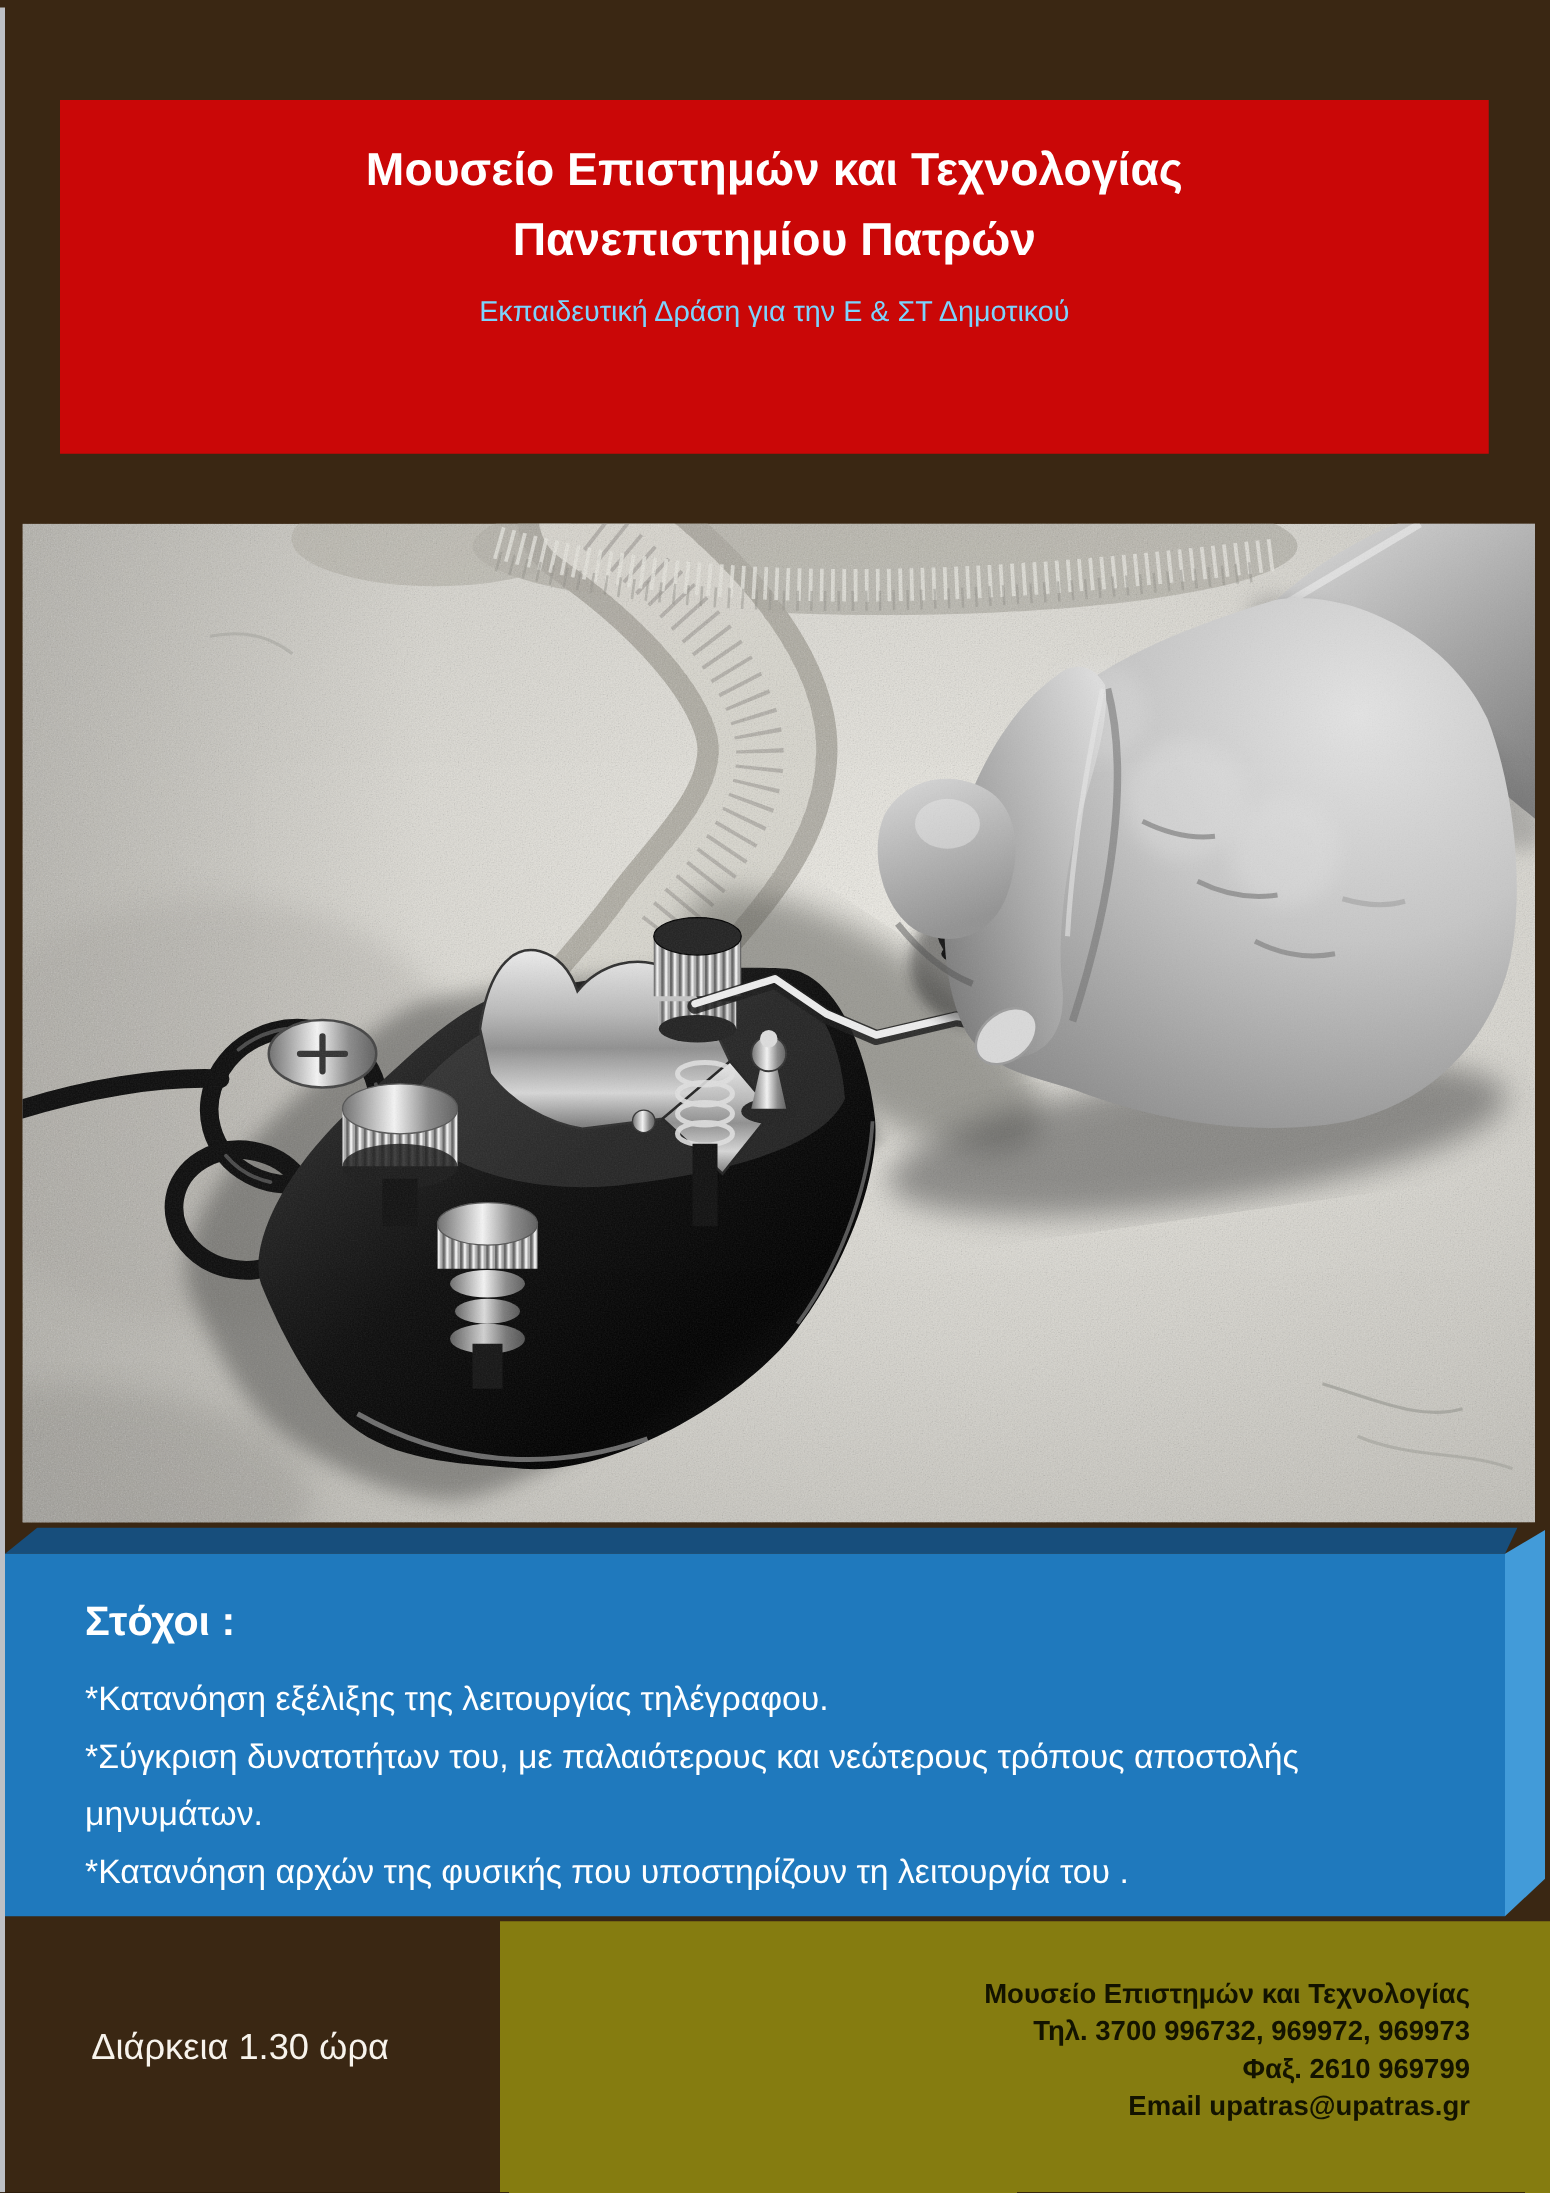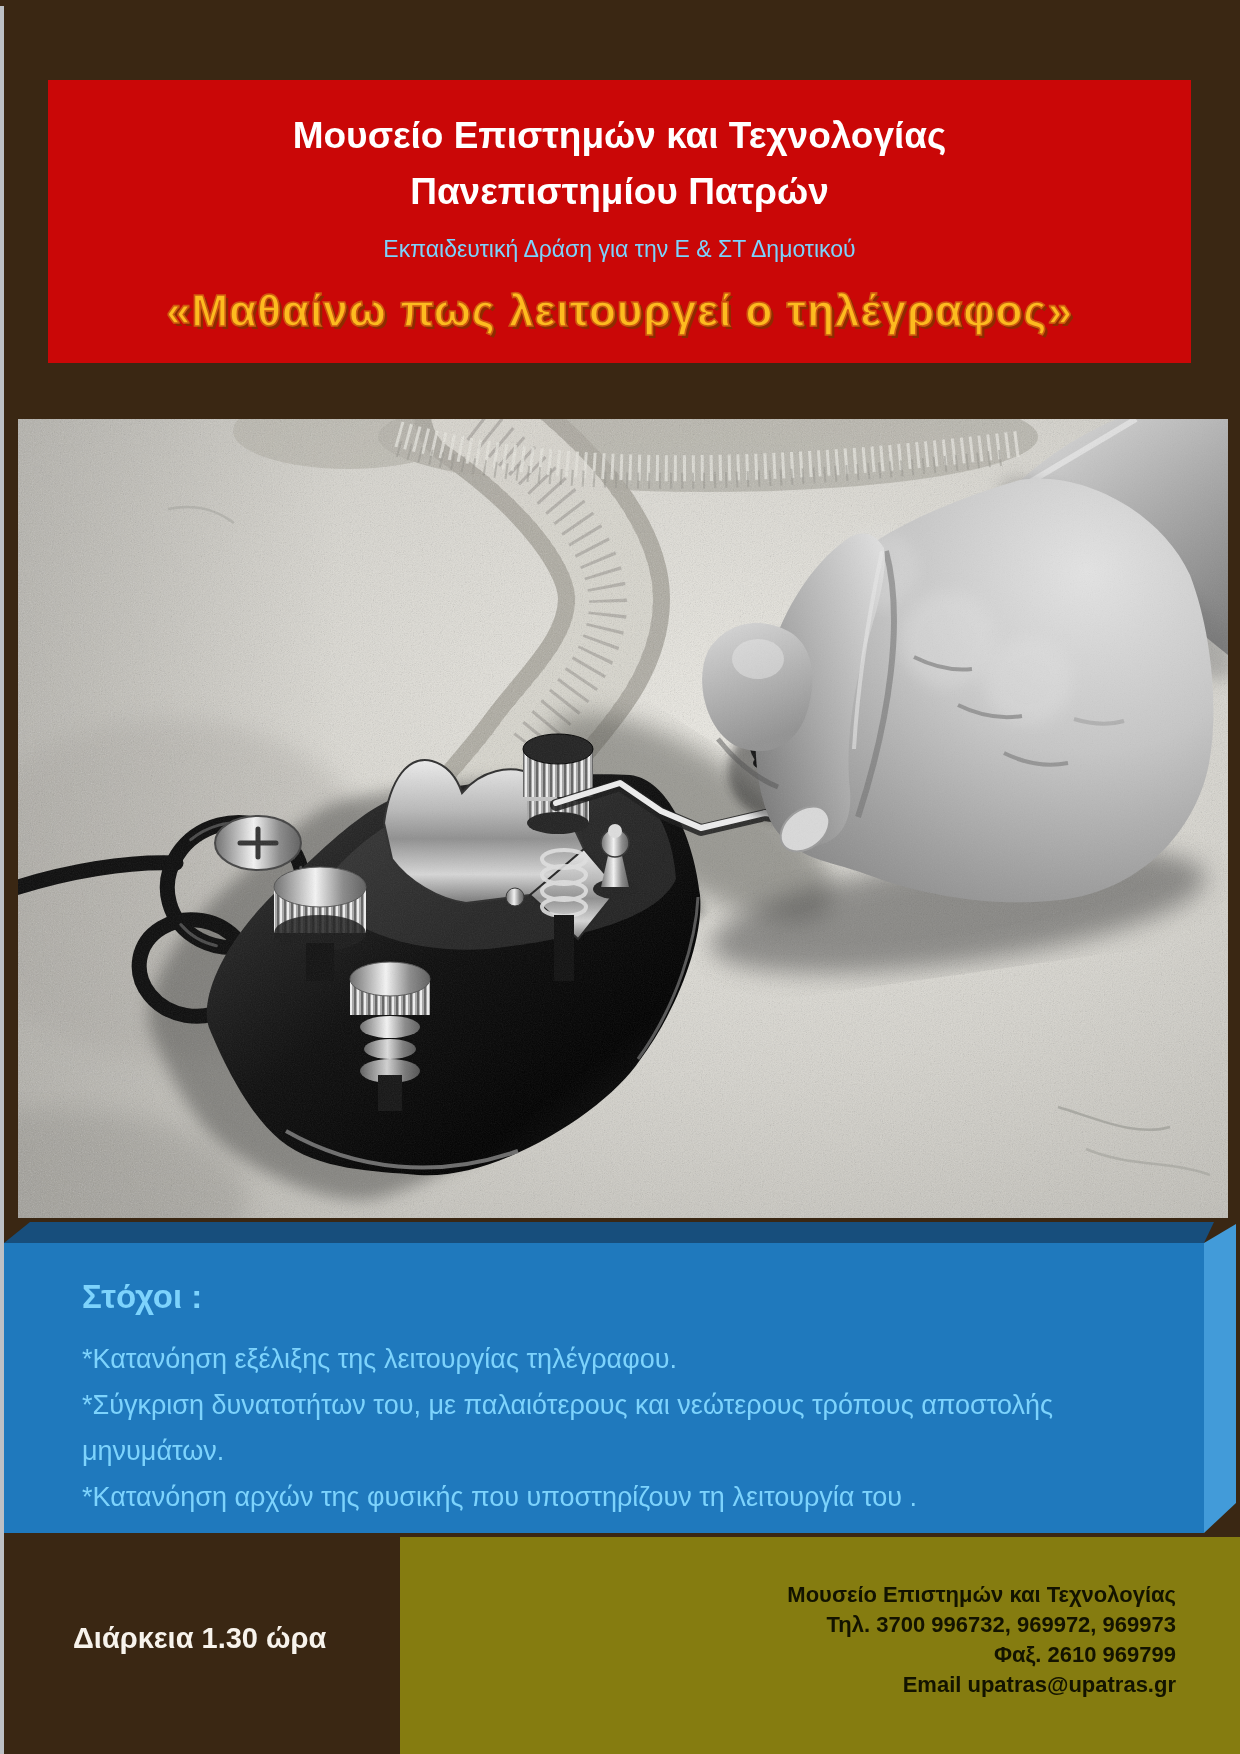--- a/index.html
+++ b/index.html
@@ -12,41 +12,40 @@
   .hdr-wrap{padding-top:28px;}
   .hdr-sub{color:#7dd3fc;font-size:23px;line-height:30px;margin-top:14px;font-weight:normal;}
   .hdr-headline{margin-top:22px;font-size:44px;font-weight:bold;letter-spacing:1px;color:#fdbb1f;
     -webkit-text-stroke:1.6px #cf5a10;
     text-shadow:3px 3px 0 #8d2b00, 1px 1px 0 #b84a05;}
   
   .photo{position:absolute;left:18px;top:419px;width:1210px;height:799px;}
   .photo svg{display:block;width:100%;height:100%;}
   
   .blue-slab{position:absolute;left:0;top:1222px;width:1240px;height:318px;}
-  .objectives{position:absolute;left:82px;top:1278px;width:1050px;color:#7dd3fc;}
+  .objectives{position:absolute;left:68px;top:1278px;width:1050px;color:#ffffff;}
   .obj-heading{font-size:33px;font-weight:bold;margin:0 0 20px 0;}
   .obj-line{font-size:27px;line-height:46px;white-space:nowrap;font-weight:normal;}
   
   .olive-panel{position:absolute;left:400px;top:1537px;width:840px;height:217px;background:#857c10;}
-  .duration{position:absolute;left:73px;top:1622px;color:#f7f3ec;font-size:29px;font-weight:bold;}
+  .duration{position:absolute;left:73px;top:1622px;color:#f7f3ec;font-size:29px;font-weight:normal;}
   .contact{position:absolute;right:64px;top:1580px;text-align:right;color:#131300;
            font-size:22px;line-height:30px;font-weight:bold;}
 </style>
 </head>
 <body>
 
 <div class="poster">
   <div class="edge-line"></div>
 
   <div class="red-panel">
     <div class="hdr-wrap">
       <div class="hdr-line">Μουσείο Επιστημών και Τεχνολογίας</div>
       <div class="hdr-line">Πανεπιστημίου Πατρών</div>
       <div class="hdr-sub">Εκπαιδευτική Δράση για την Ε &amp; ΣΤ Δημοτικού</div>
-      <div class="hdr-headline">«Μαθαίνω πως λειτουργεί ο τηλέγραφος»</div>
     </div>
   </div>
 
   <div class="photo">
   <svg viewBox="0 0 1210 799" preserveAspectRatio="none">
     <defs>
       <radialGradient id="cg1" cx="58%" cy="38%" r="80%">
         <stop offset="0%" stop-color="#eceae3"></stop>
             <stop offset="55%" stop-color="#d7d5ce"></stop>
             <stop offset="100%" stop-color="#bcbab3"></stop>

